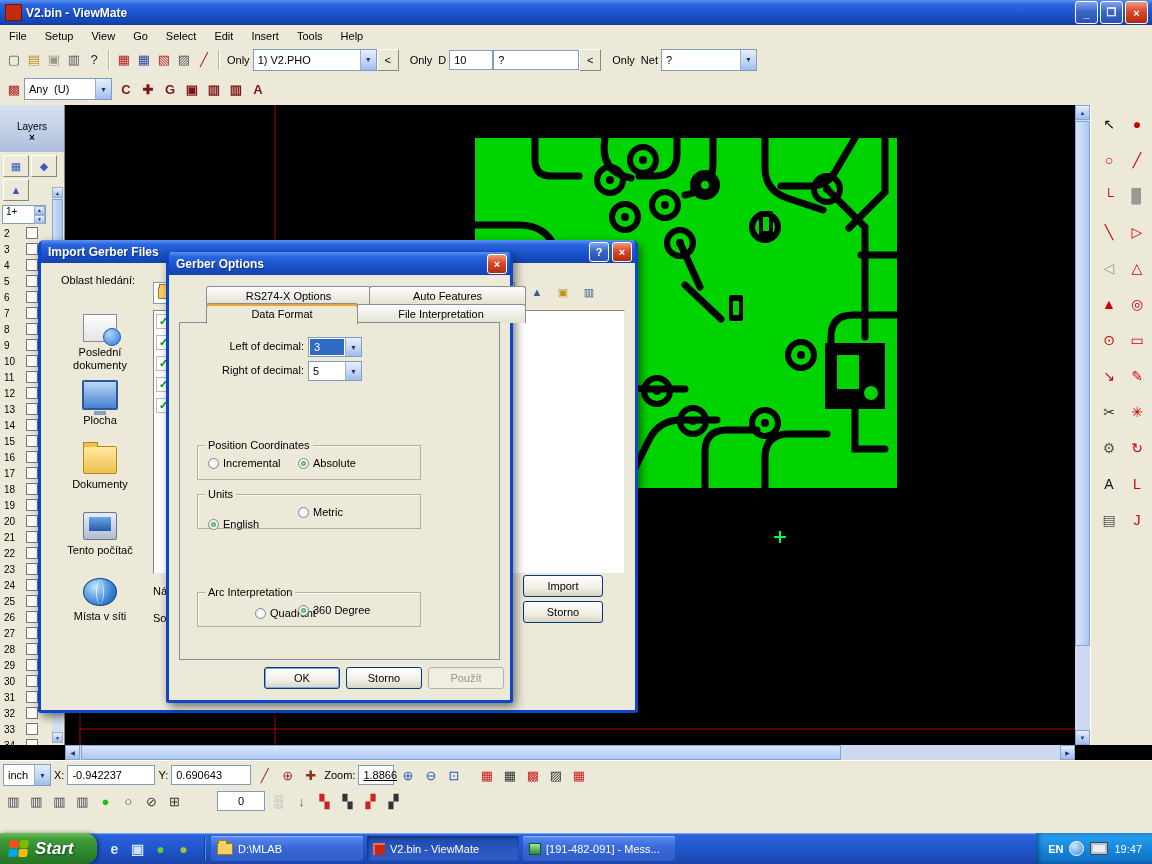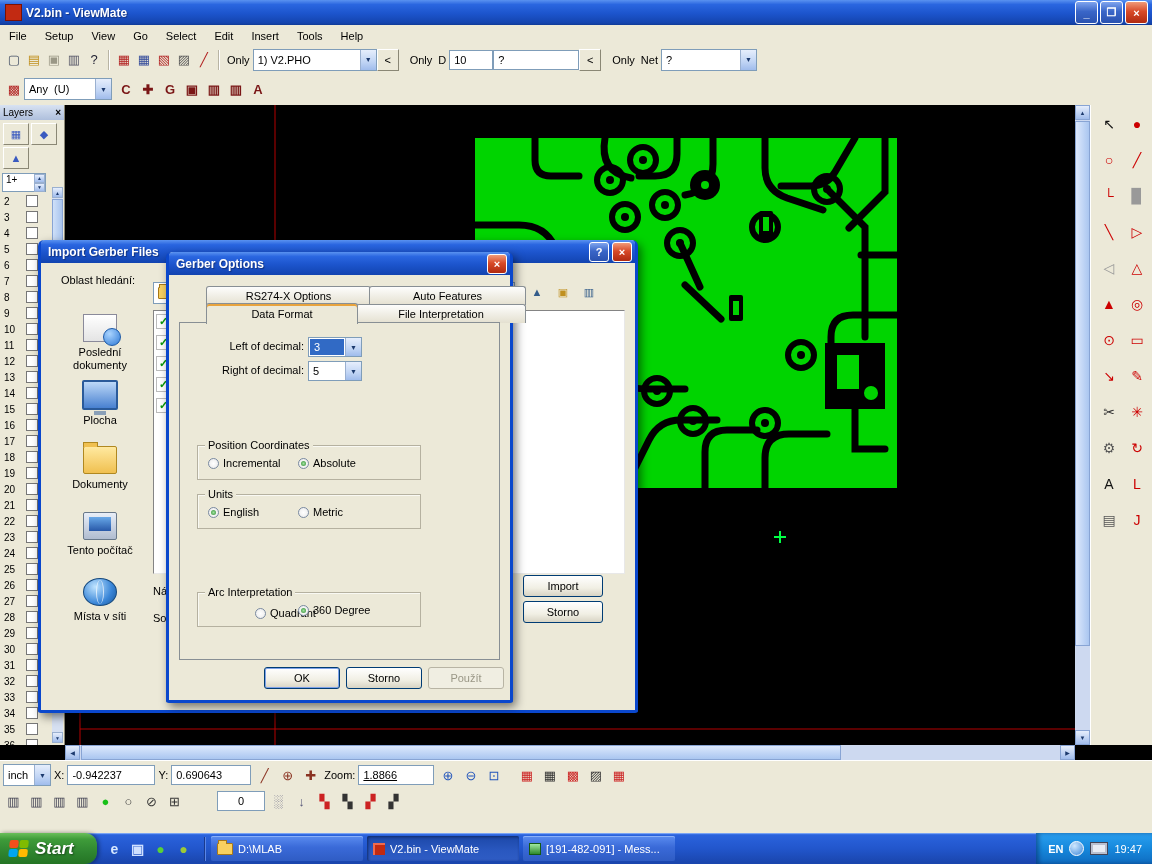--- a/index.html
+++ b/index.html
@@ -37,22 +37,22 @@
     background:linear-gradient(#e6eefc,#c0d4f4 60%,#a0bcec);border-left:1px solid #9ab0d0;flex:none;}
   .field{background:#fff;border:1px solid #7f9db9;padding:1px 4px;height:20px;display:flex;align-items:center;flex:none;box-sizing:border-box;}
   .navbtn{width:20px;height:20px;display:flex;align-items:center;justify-content:center;flex:none;
     background:var(--face);border:1px solid;border-color:#fff #8a8775 #8a8775 #fff;font-size:11px;}
   .mini-folder{width:14px;height:10px;background:#f8d060;border:1px solid #a87818;border-radius:1px;position:relative;flex:none;}
   .mini-folder::before{content:"";position:absolute;top:-4px;left:0;width:7px;height:3px;background:#f8d060;border:1px solid #a87818;border-bottom:none;}
 
   
   .layers-panel{position:absolute;left:0;top:105px;width:64px;height:640px;background:var(--face);
     border-right:1px solid #8a8775;z-index:5;overflow:hidden;}
-  .lp-caption{height:15px;display:flex;align-items:center;justify-content:space-between;padding:0 3px;
-    font-size:10px;background:linear-gradient(#d8e2f2,#aebfdc);}
+  .lp-caption{height:15px;display:flex;align-items:center;justify-content:space-between;padding:16px 3px;
+    font-size:10px;background:linear-gradient(#d8e2f2,#aebfdc);flex-direction:column;}
   .lp-x{font-size:10px;font-weight:bold;}
   .lp-btns{display:flex;flex-wrap:wrap;width:56px;padding:2px;}
   .lp-btn{width:24px;height:20px;margin:1px;display:flex;align-items:center;justify-content:center;
     background:var(--face);border:1px solid;border-color:#fff #8a8775 #8a8775 #fff;font-size:11px;}
   .lp-spin{margin:1px 2px;width:42px;height:17px;background:#fff;border:1px solid #7f9db9;display:flex;}
   .lp-spin .v{flex:1;padding-left:3px;font-size:10px;}
   .spin-arrows{width:11px;display:flex;flex-direction:column;}
   .spin-arrows span{flex:1;font-size:5px;line-height:7px;text-align:center;color:#1c3a6e;
     background:linear-gradient(#e6eefc,#a0bcec);border:1px solid #9ab0d0;}
   .lrow{height:16px;display:flex;align-items:center;}
@@ -587,21 +587,21 @@
     <span>X:</span>
     <span class="field" style="width:88px;">-0.942237</span>
     <span>Y:</span>
     <span class="field" style="width:80px;">0.690643</span>
     <span style="display:flex;align-items:center;gap:2px;">
       <span class="sicon" style="color: rgb(138, 51, 34);">╱</span>
         <span class="sicon" style="color: rgb(138, 51, 34);">⊕</span>
         <span class="sicon" style="color: rgb(138, 51, 34);">✚</span>
     </span>
     <span>Zoom:</span>
-    <span class="field" style="width:76px;text-decoration:underline;">1.8866</span>
+    <span class="field" style="width:36px;text-decoration:underline;">1.8866</span>
     <span style="display:flex;align-items:center;gap:2px;">
       <span class="sicon" style="color: rgb(34, 85, 187);">⊕</span>
         <span class="sicon" style="color: rgb(34, 85, 187);">⊖</span>
         <span class="sicon" style="color: rgb(34, 85, 187);">⊡</span>
     </span>
     <span style="width:6px;"></span>
     <span style="display:flex;align-items:center;gap:2px;">
       <span class="sicon" style="color: rgb(204, 34, 34);">▦</span>
         <span class="sicon" style="color: rgb(51, 51, 51);">▦</span>
         <span class="sicon" style="color: rgb(204, 34, 34);">▩</span>
@@ -745,21 +745,21 @@
             <span>Incremental</span>
         </label>
         <label class="radio checked" style="left:100px;top:11px;">
           <span class="rdot"></span>
             <span>Absolute</span>
         </label>
       </div>
 
       <div class="grp" style="left:17px;top:171px;width:222px;height:33px;">
         <span class="grp-label">Units</span>
-        <label class="radio checked" style="left:10px;top:11px;">
+        <label class="radio checked" style="left:10px;top:23px;">
           <span class="rdot"></span>
             <span>English</span>
         </label>
         <label class="radio" style="left:100px;top:11px;">
           <span class="rdot"></span>
             <span>Metric</span>
         </label>
       </div>
 
 

